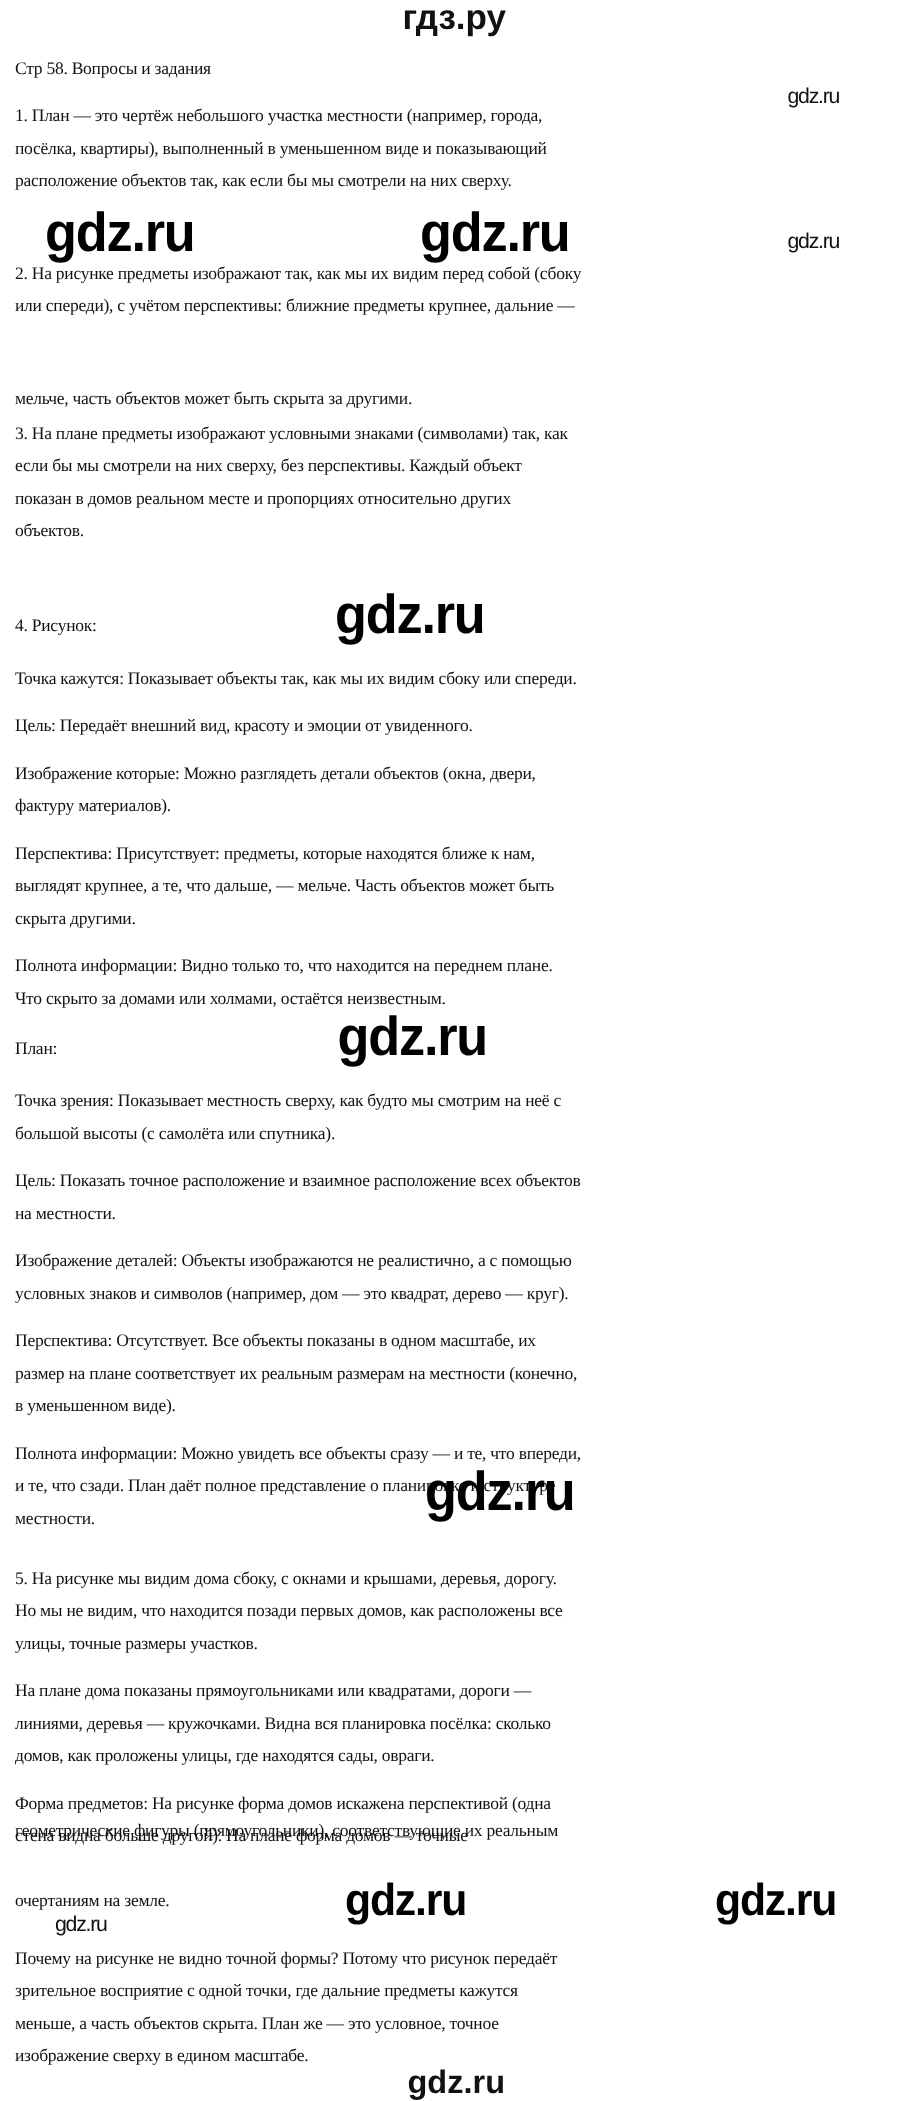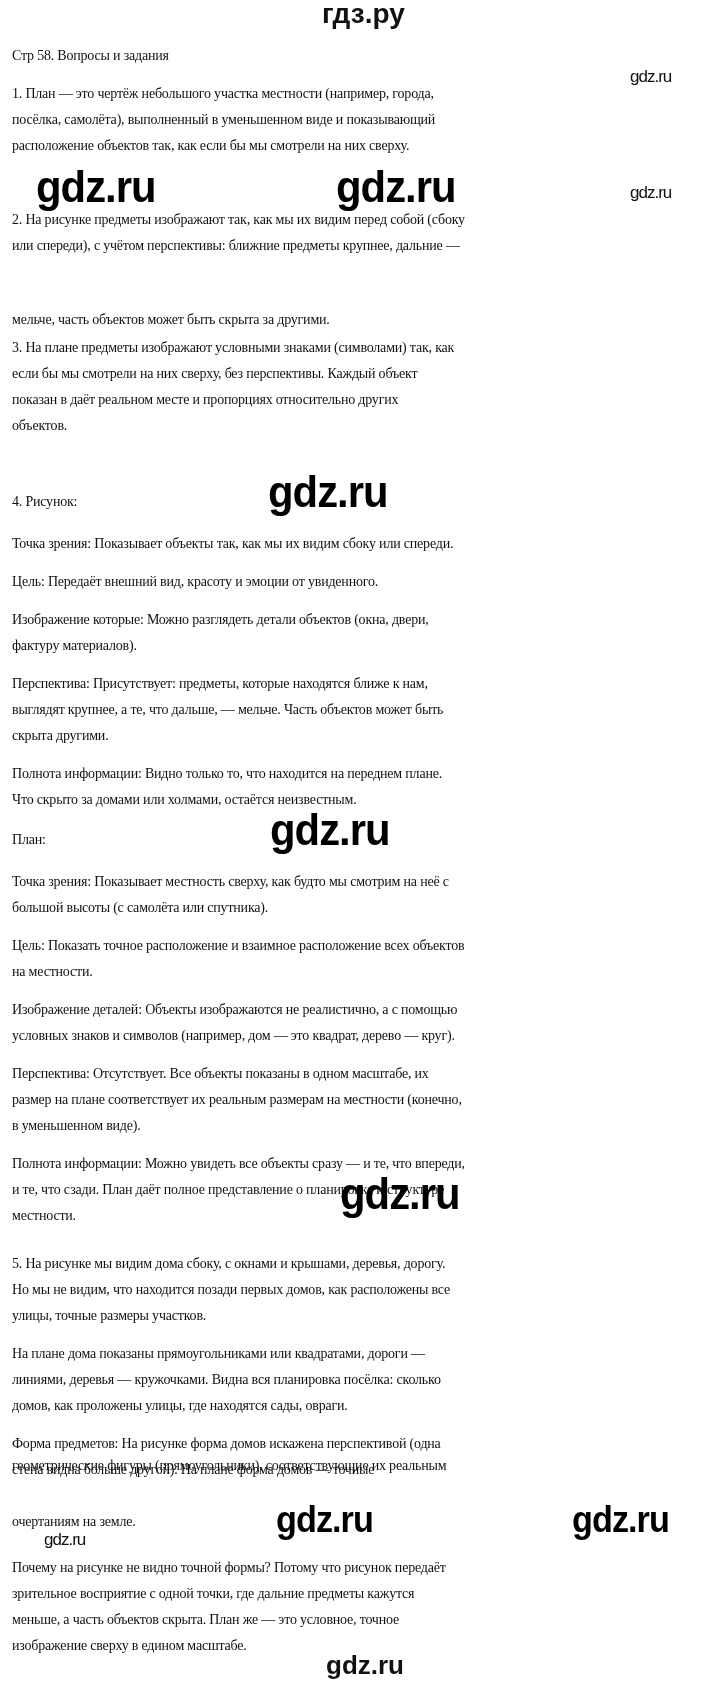--- a/index.html
+++ b/index.html
@@ -12,39 +12,39 @@
 </style>
 </head>
 <body>
 
 <div class="wm-mid" style="left:322px; top:-2px;">гдз.ру</div>
 
 <div class="line serif" style="top:42px;">Стр 58. Вопросы и задания</div>
 
 <div class="wm-small" style="left:630px; top:67px;">gdz.ru</div>
 <div class="line serif" style="top:80px;">1. План — это чертёж небольшого участка местности (например, города,</div>
-<div class="line serif" style="top:106px;">посёлка, самолёта), выполненный в уменьшенном виде и показывающий</div>
+<div class="line serif" style="top:106px;">посёлка, квартиры), выполненный в уменьшенном виде и показывающий</div>
 <div class="line serif" style="top:132px;">расположение объектов так, как если бы мы смотрели на них сверху.</div>
 
 <div class="wm-big" style="left:36px; top:163px;">gdz.ru</div>
 <div class="wm-big" style="left:336px; top:163px;">gdz.ru</div>
 <div class="wm-small" style="left:630px; top:183px;">gdz.ru</div>
 
 <div class="line serif" style="top:206px;">2. На рисунке предметы изображают так, как мы их видим перед собой (сбоку</div>
 <div class="line serif" style="top:232px;">или спереди), с учётом перспективы: ближние предметы крупнее, дальние —</div>
 <div class="line serif" style="top:258px;margin-top:48px;">мельче, часть объектов может быть скрыта за другими.</div>
 
 <div class="line serif" style="top:334px;">3. На плане предметы изображают условными знаками (символами) так, как</div>
 <div class="line serif" style="top:360px;">если бы мы смотрели на них сверху, без перспективы. Каждый объект</div>
-<div class="line serif" style="top:386px;">показан в даёт реальном месте и пропорциях относительно других</div>
+<div class="line serif" style="top:386px;">показан в домов реальном месте и пропорциях относительно других</div>
 <div class="line serif" style="top:412px;">объектов.</div>
 
 <div class="line serif" style="top:488px;">4. Рисунок:</div>
 <div class="wm-big" style="left:268px; top:468px;">gdz.ru</div>
-<div class="line serif" style="top:530px;">Точка зрения: Показывает объекты так, как мы их видим сбоку или спереди.</div>
+<div class="line serif" style="top:530px;">Точка кажутся: Показывает объекты так, как мы их видим сбоку или спереди.</div>
 <div class="line serif" style="top:568px;">Цель: Передаёт внешний вид, красоту и эмоции от увиденного.</div>
 <div class="line serif" style="top:606px;">Изображение которые: Можно разглядеть детали объектов (окна, двери,</div>
 <div class="line serif" style="top:632px;">фактуру материалов).</div>
 <div class="line serif" style="top:670px;">Перспектива: Присутствует: предметы, которые находятся ближе к нам,</div>
 <div class="line serif" style="top:696px;">выглядят крупнее, а те, что дальше, — мельче. Часть объектов может быть</div>
 <div class="line serif" style="top:722px;">скрыта другими.</div>
 <div class="line serif" style="top:760px;">Полнота информации: Видно только то, что находится на переднем плане.</div>
 <div class="line serif" style="top:786px;">Что скрыто за домами или холмами, остаётся неизвестным.</div>
 
 <div class="line serif" style="top:826px;">План:</div>

